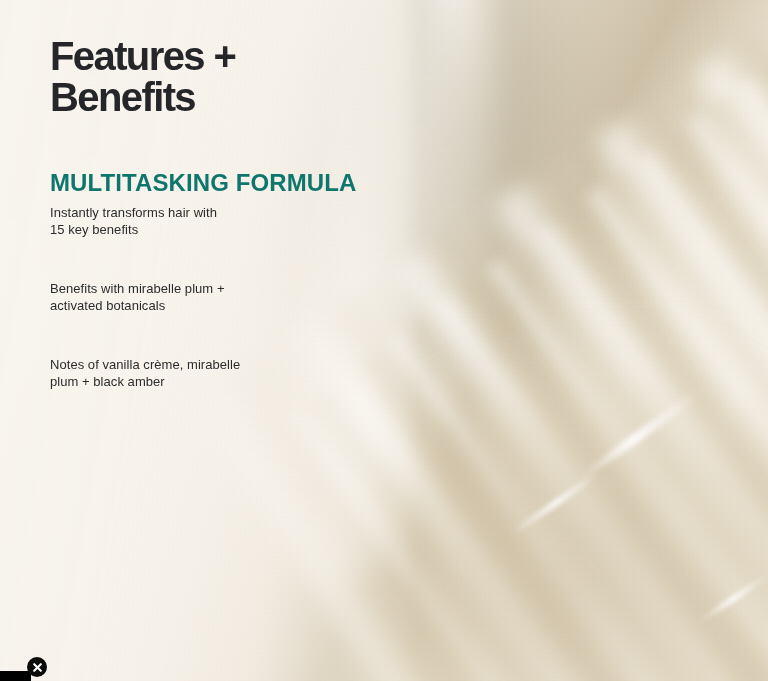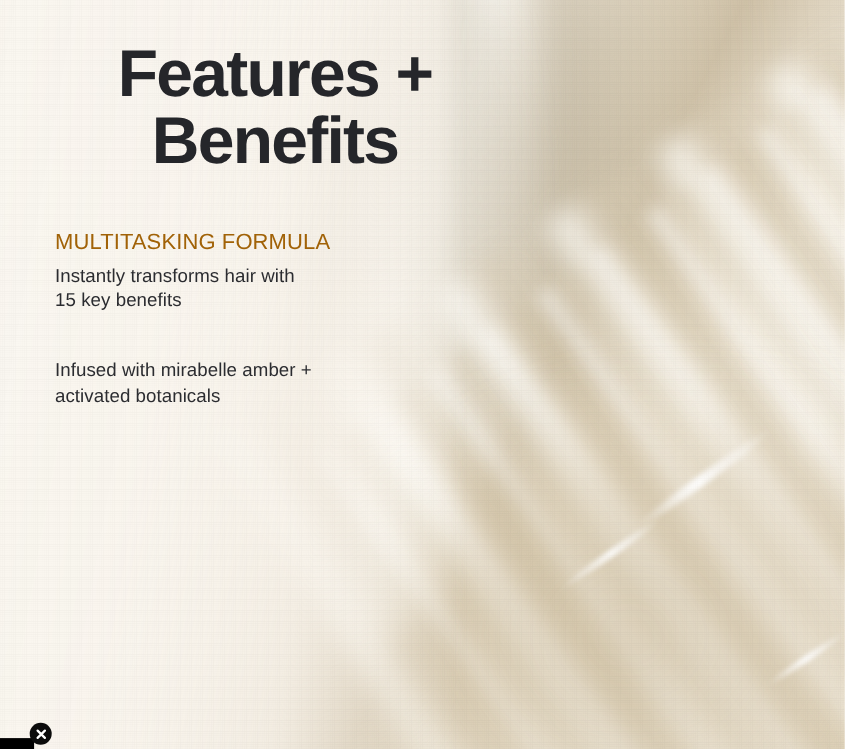--- a/index.html
+++ b/index.html
@@ -208,47 +208,46 @@
   }
 
   
   .content {
     position:absolute;
     left:50px; top:36px;
     width:400px;
   }
 
   .headline {
-    font-size:60px;
+    font-size:40px;
     font-weight:bold;
     line-height:1.02;
     letter-spacing:-1.6px;
     color:#25262a;
     white-space:pre-line;
-    text-align:center;
   }
 
   .sections { margin-top:50px; }
 
   .section { margin-bottom:42px; }
   .section:last-child { margin-bottom:0; }
 
   .section-title {
-    font-size:20px;
-    font-weight:normal;
+    font-size:24px;
+    font-weight:bold;
     line-height:1.22;
     letter-spacing:0.1px;
-    color:#a16207;
+    color:#0f766e;
     text-transform:uppercase;
     white-space:pre-line;
     margin-bottom:7px;
   }
 
   .section-body {
-    font-size:17px;
+    font-size:13px;
     font-weight:normal;
     line-height:1.31;
     letter-spacing:0.05px;
     color:#2b2c30;
     white-space:pre-line;
   }
 
   
   .bottom-bar {
     position:absolute;
@@ -298,25 +297,27 @@
 
     <div class="sections">
 
       <div class="section">
         <div class="section-title">MULTITASKING FORMULA</div>
         <div class="section-body">Instantly transforms hair with
 15 key benefits</div>
       </div>
 
       <div class="section">
-        <div class="section-body">Infused with mirabelle amber +
+        <div class="section-body">Benefits with mirabelle plum +
 activated botanicals</div>
       </div>
 
       <div class="section">
+        <div class="section-body">Notes of vanilla crème, mirabelle
+plum + black amber</div>
       </div>
 
     </div>
   </div>
 
   <div class="bottom-bar"></div>
 
   <div class="close-button">
     <span>
       <svg width="11" height="11" viewBox="0 0 11 11" aria-hidden="true">

